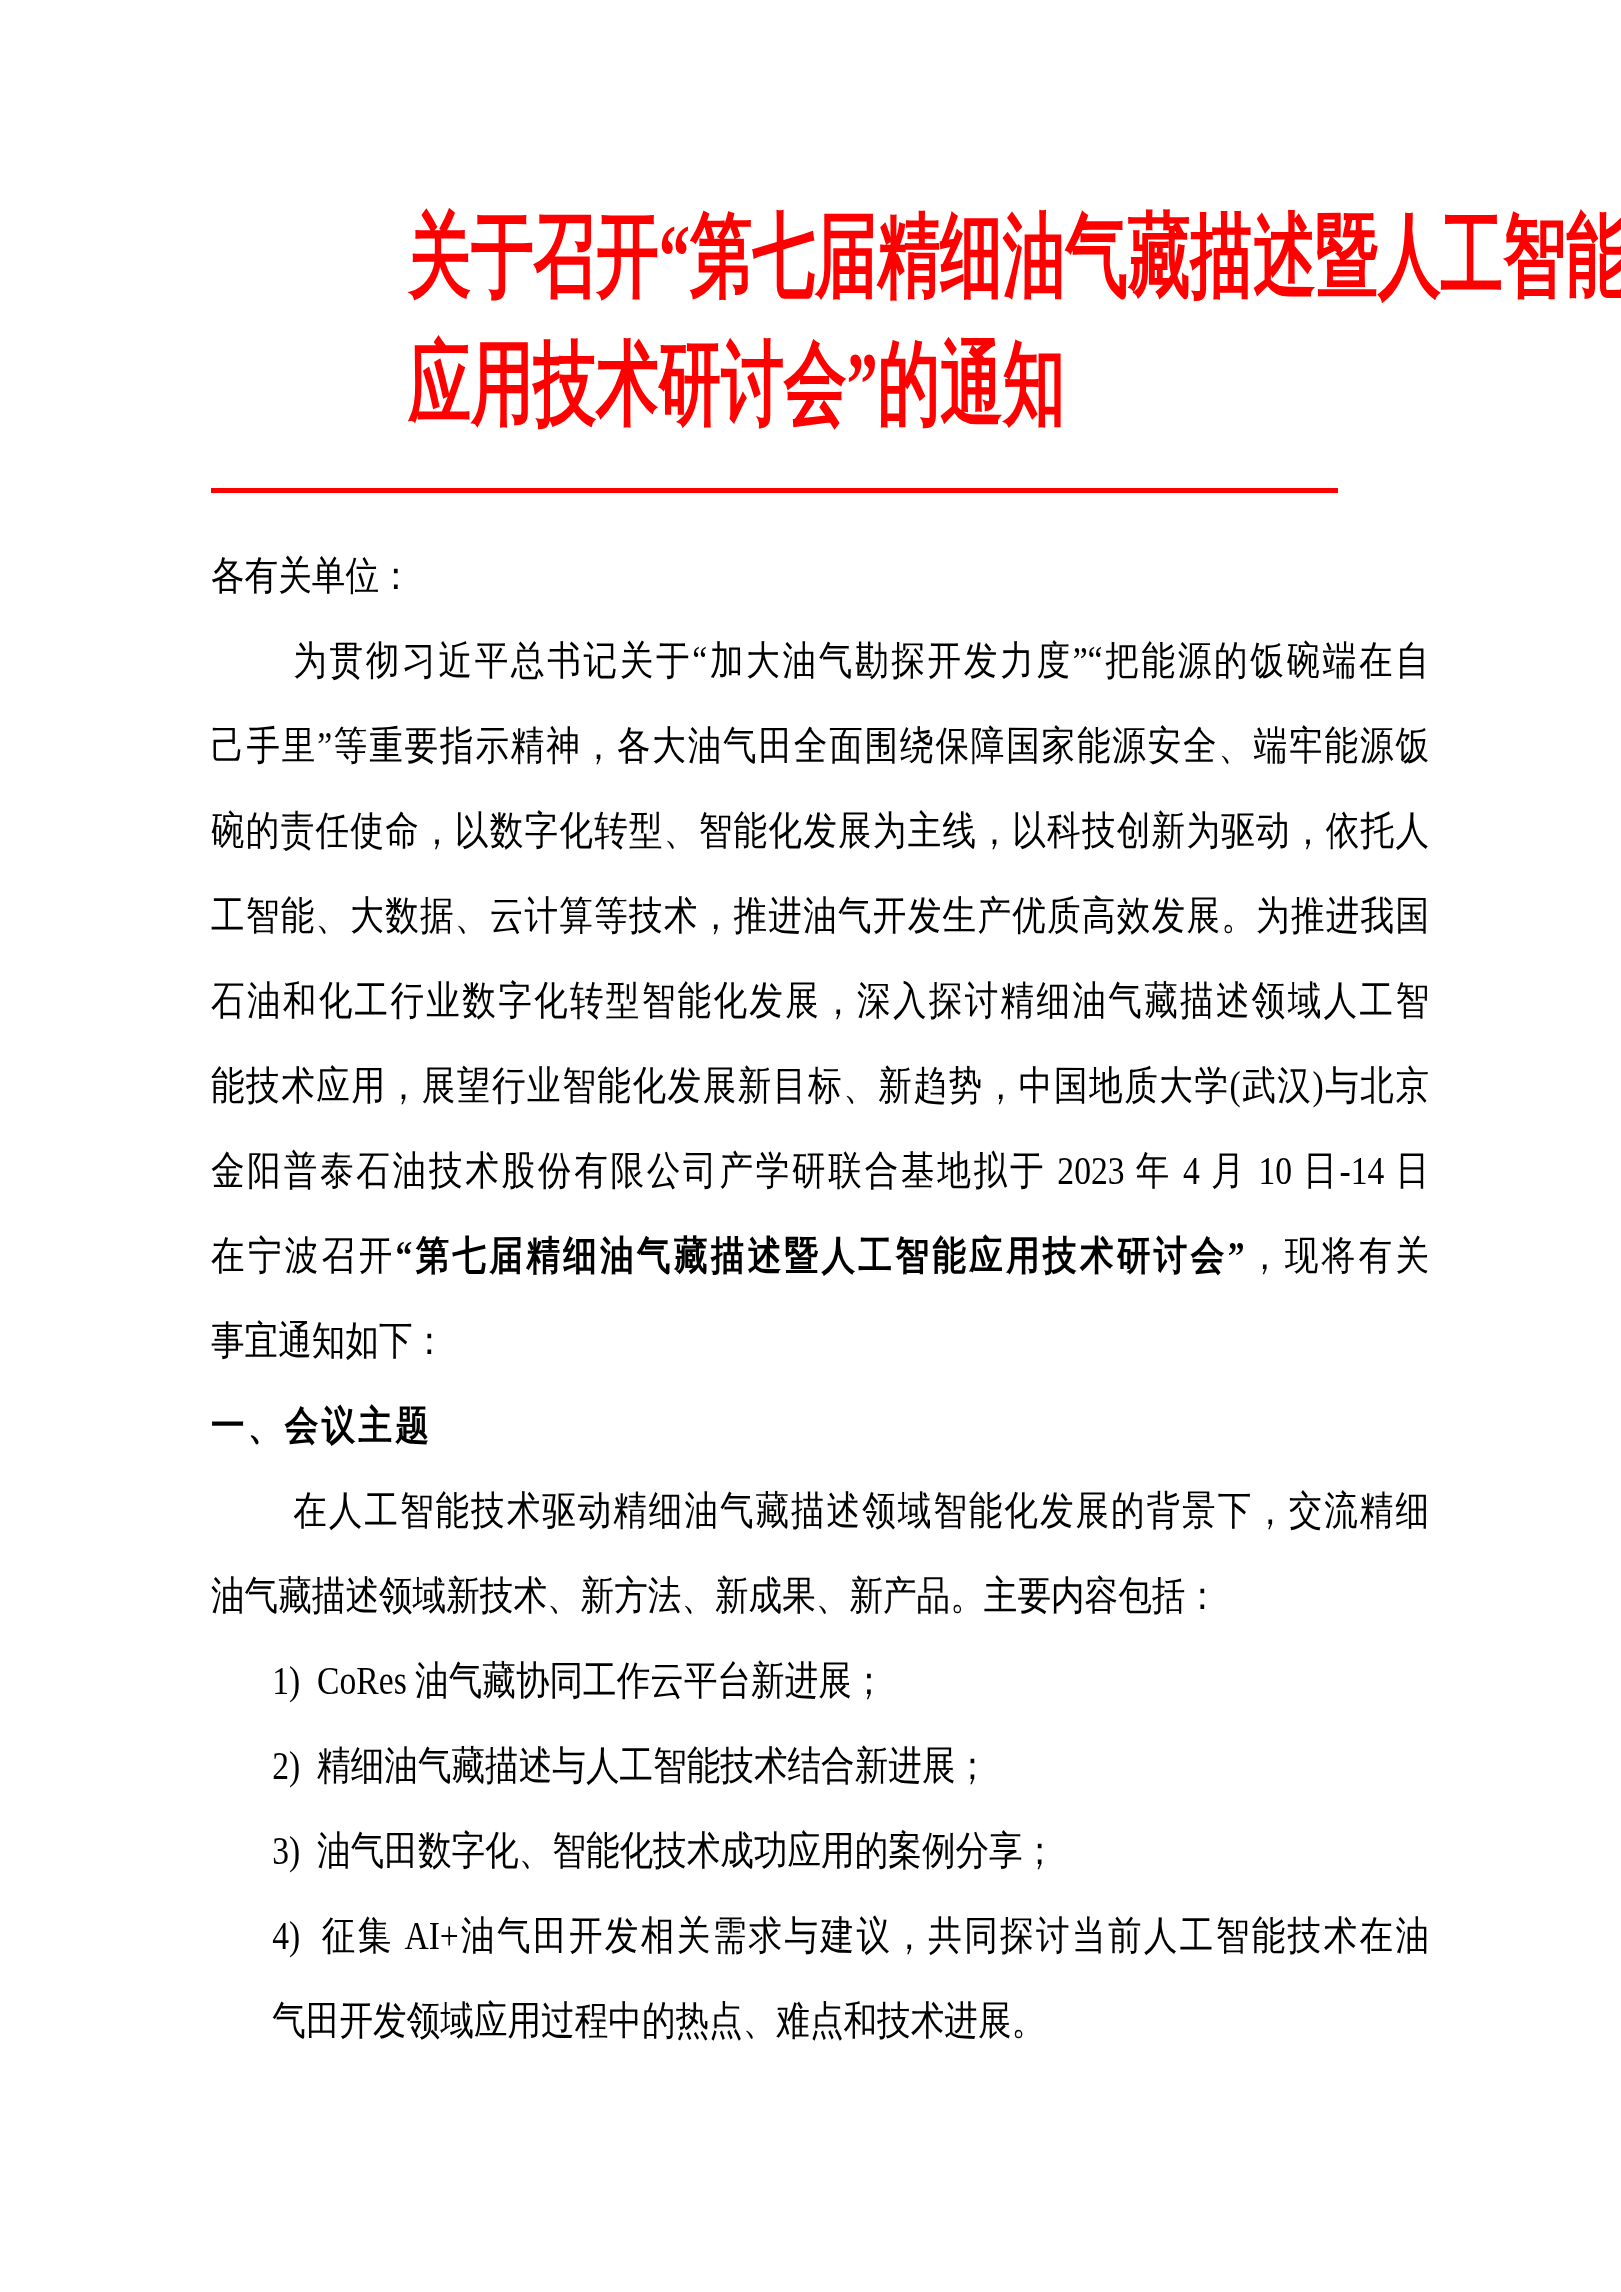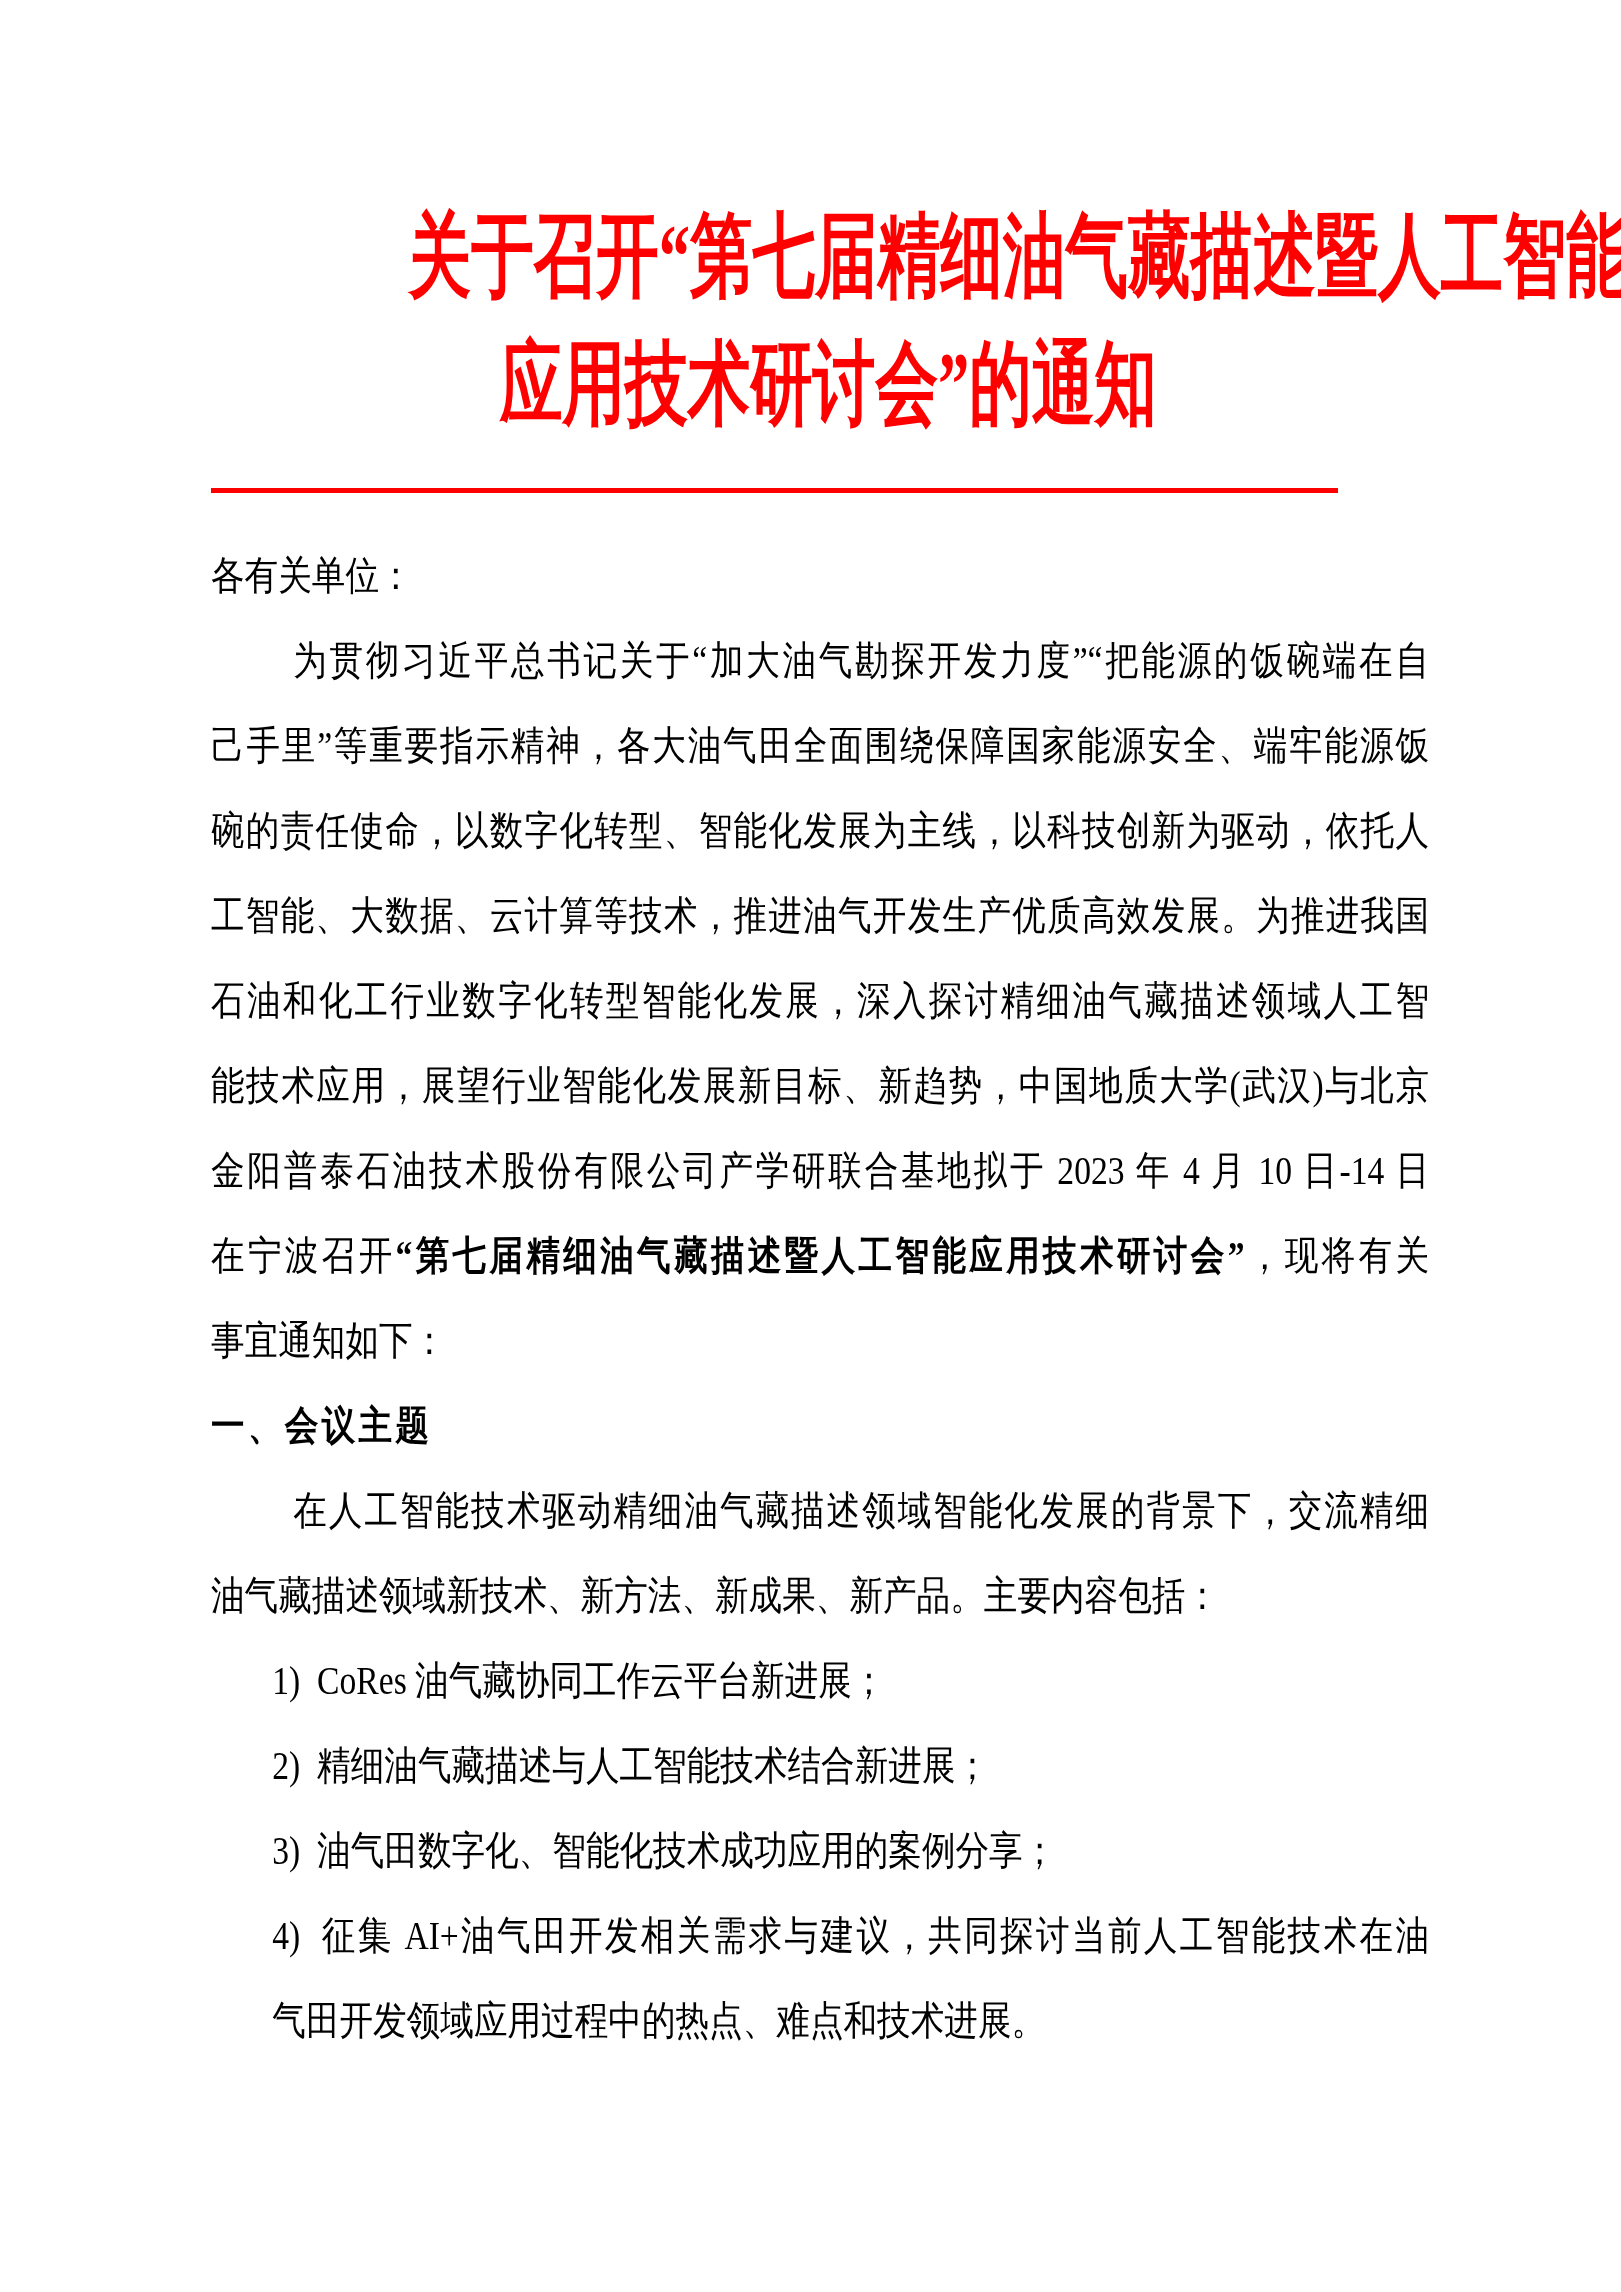--- a/index.html
+++ b/index.html
@@ -11,21 +11,21 @@
     overflow: hidden;
     font-family: "Liberation Serif", "DejaVu Serif", serif;
     color: #000000;
   }
   
   .title-block {
     position: absolute;
     left: 211px;
     top: 192px;
     width: 1235px;
-    text-align: center;
+    text-align: left;
     font-weight: 700;
   }
   .title-line {
     font-size: 92px;
     line-height: 128px;
     white-space: nowrap;
     transform: scaleX(0.68);
     transform-origin: 50% 50%;
   }
   

